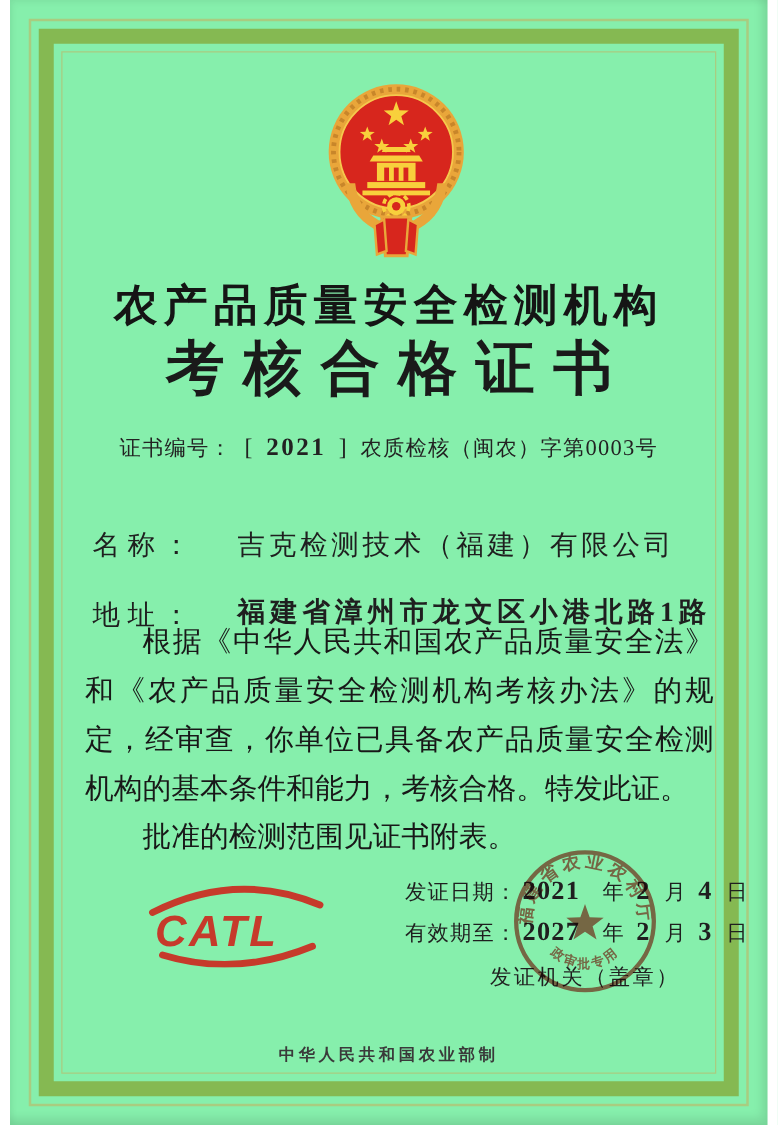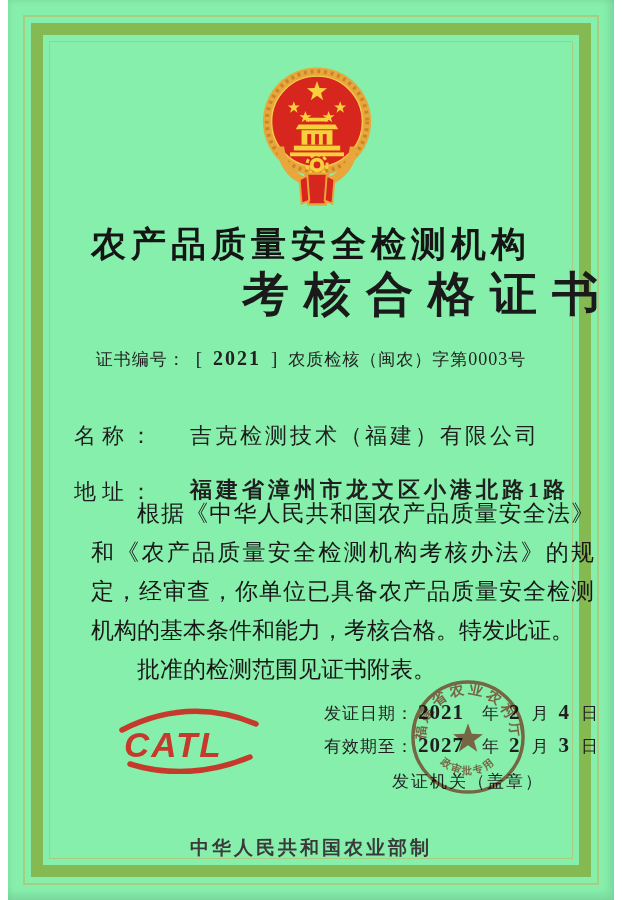--- a/index.html
+++ b/index.html
@@ -31,42 +31,42 @@
 
   .emblem{position:absolute;left:253px;top:64px;width:112px;height:144px;}
 
   .title1{
     position:absolute;left:0;right:0;top:221px;margin:0;
     text-align:center;font-size:35px;font-weight:900;letter-spacing:5px;
     color:#151515;
   }
   .title2{
     position:absolute;left:0;right:0;top:263px;margin:0;
-    text-align:right;font-size:47px;font-weight:700;letter-spacing:15px;
+    text-align:center;font-size:47px;font-weight:700;letter-spacing:15px;
     text-indent:15px;color:#1a1a1a;
   }
 
   .certno{
     position:absolute;left:0;right:0;top:347px;text-align:center;
     font-size:17px;letter-spacing:1px;color:#222;
   }
   .certno .bracket{font-size:19px;margin:0 10px;}
   .certno .num{font-weight:700;font-size:20px;letter-spacing:2px;}
   .certno .num-inline{font-weight:400;font-size:18px;letter-spacing:1px;}
 
   .field{position:absolute;left:66px;font-size:22px;margin-top:24px;}
   .name-row{top:397px;}
   .addr-row{top:453px;}
   .flabel{letter-spacing:6px;margin-right:32px;}
   .fvalue{letter-spacing:3px;}
   .fvalue.addr{font-size:22px;font-weight:700;letter-spacing:4px;position:relative;top:-2px;}
 
   .body-text{
     position:absolute;left:60px;top:494px;width:503px;
-    font-size:23px;line-height:39px;text-align:justify;color:#181818;margin-left:23px;
+    font-size:23px;line-height:39px;text-align:justify;color:#181818;
   }
   .body-text p{margin:0;text-indent:2em;}
 
   .mark-label{
     position:absolute;left:127px;top:678px;
     font-size:16.5px;font-weight:700;letter-spacing:2px;
   }
   .catl-logo{position:absolute;left:108px;top:704px;width:146px;height:70px;}
 
   .issue-block{position:absolute;left:316px;top:700px;width:250px;font-size:17px;}
@@ -75,21 +75,21 @@
   .dnum{font-weight:700;font-size:21px;margin:0 4px;}
   .dnum.year{letter-spacing:1px;margin-right:10px;}
   .dunit{margin:0 6px 0 8px;}
   .authority{margin-top:4px;text-align:right;letter-spacing:2px;width:220px;}
 
   .seal{position:absolute;left:401px;top:678px;width:118px;height:118px;
         opacity:.85;mix-blend-mode:multiply;}
 
   .bottom-note{
     position:absolute;left:0;right:0;top:835px;text-align:center;
-    font-size:19px;letter-spacing:3px;color:#3a3a3a;font-weight:600;
+    font-size:13px;letter-spacing:3px;color:#3a3a3a;font-weight:600;
   }
 </style>
 </head>
 <body>
 
 <div class="page">
 
   <div class="frame frame-thin-outer"></div>
   <div class="frame frame-thick"></div>
   <div class="frame frame-thin-inner"></div>

